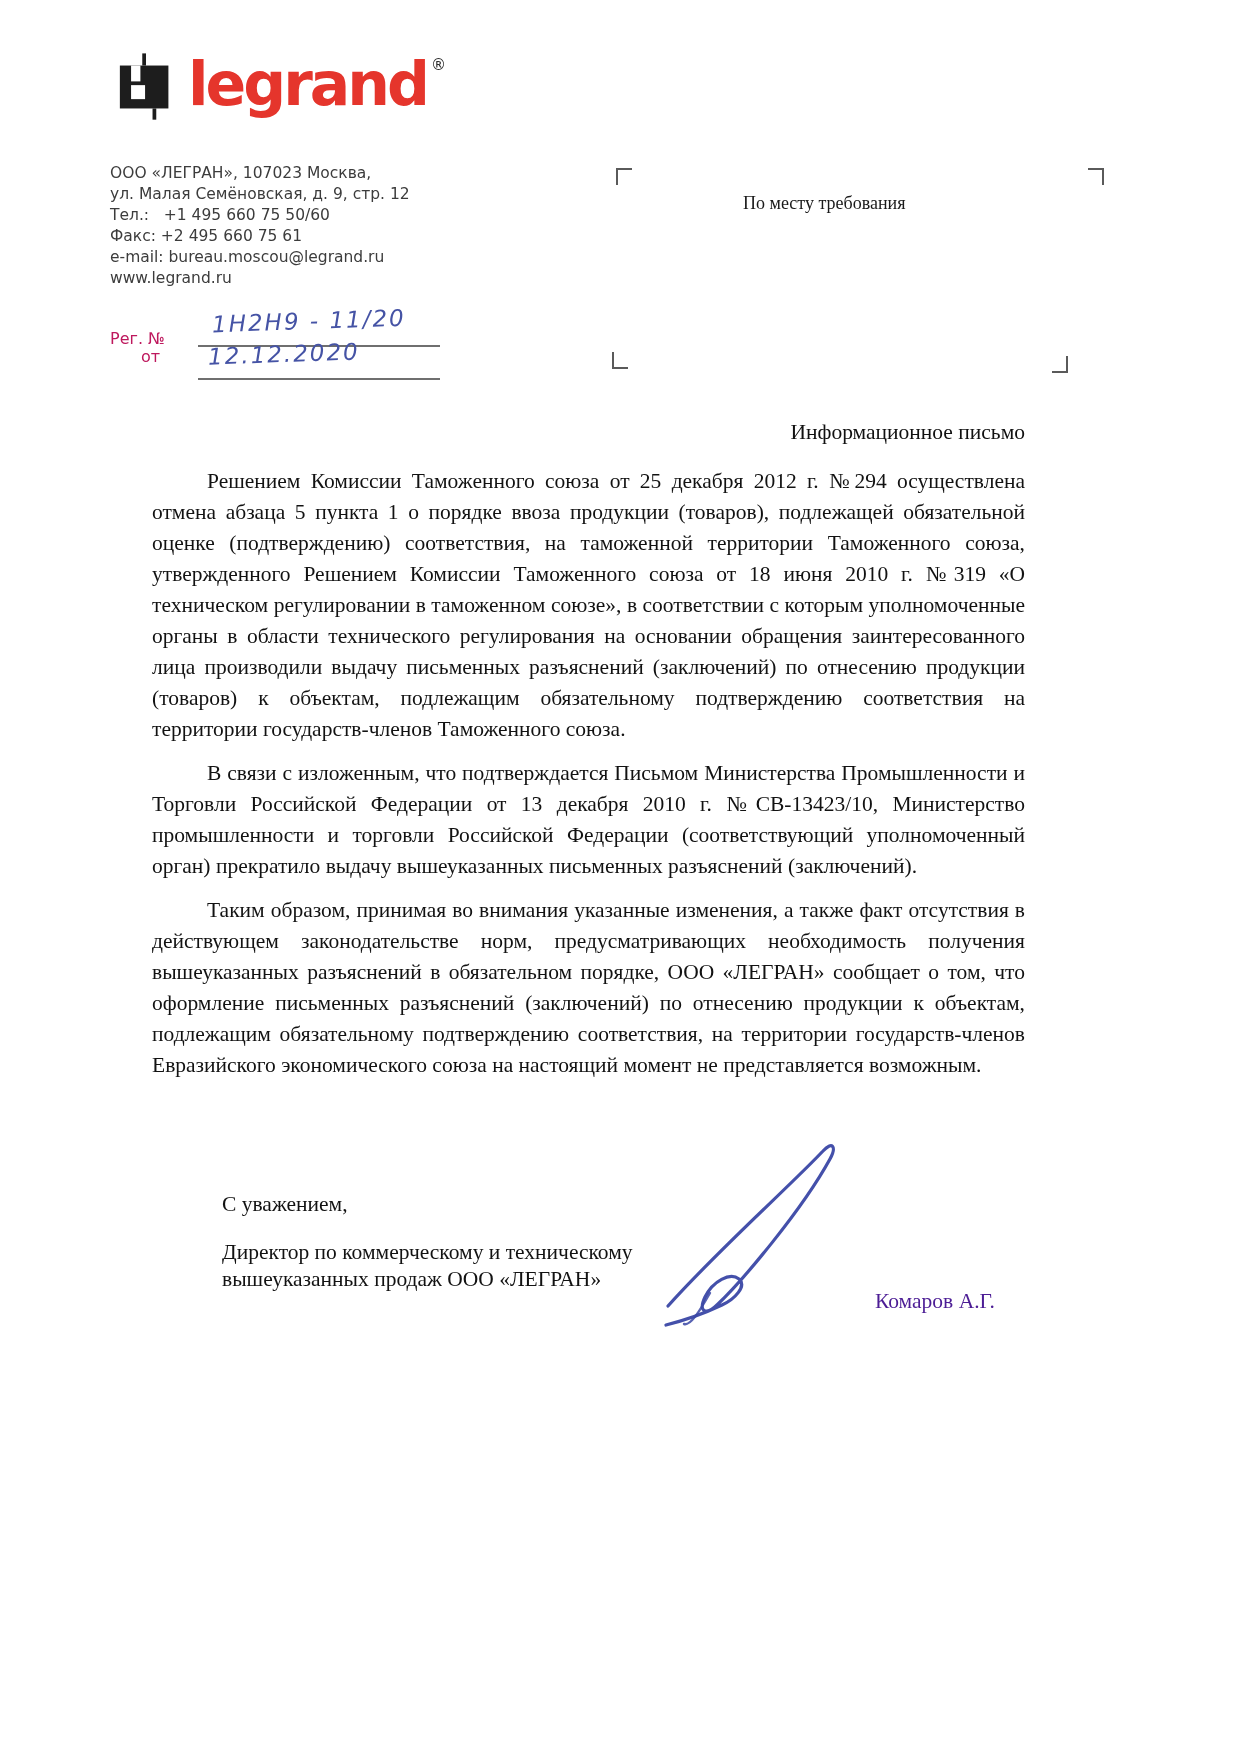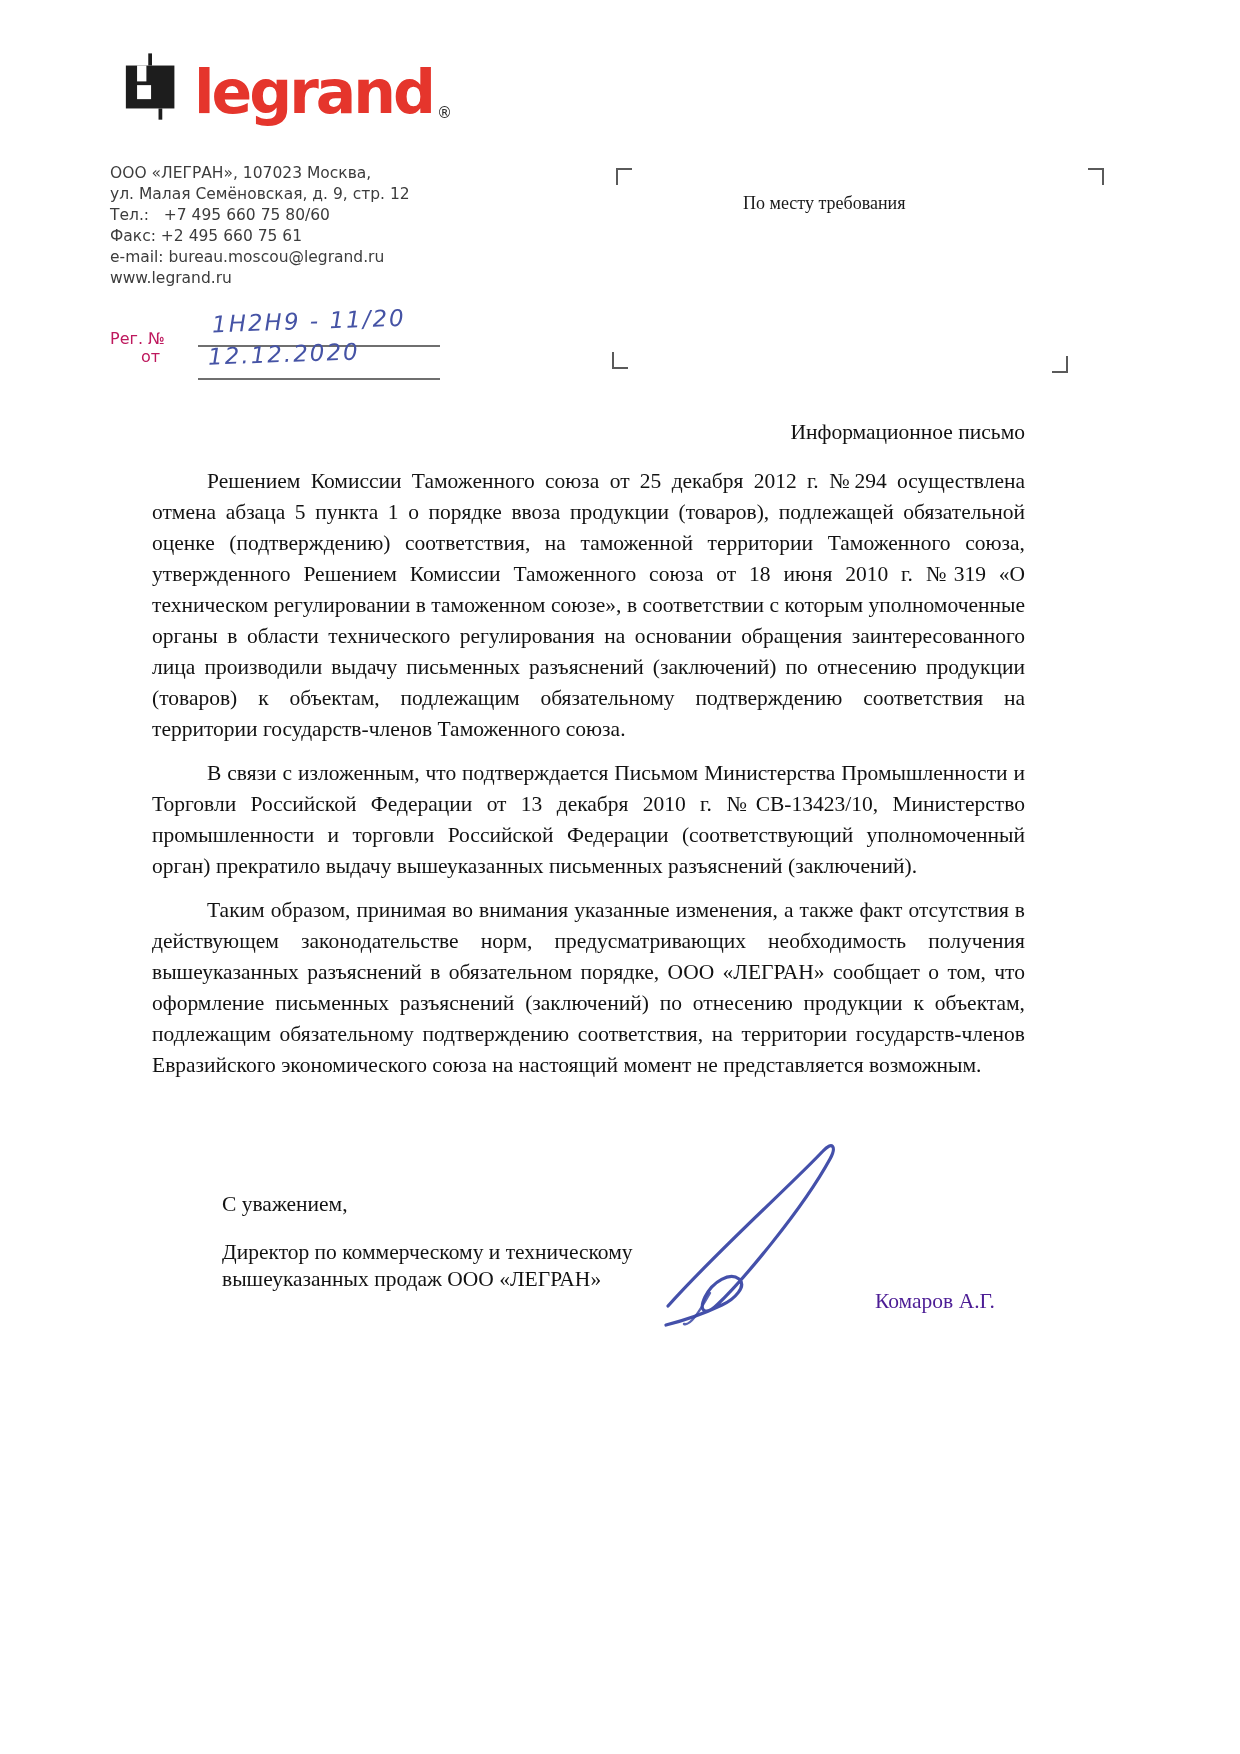--- a/index.html
+++ b/index.html
@@ -6,21 +6,21 @@
   .page{
     position:relative;
     width:1240px;height:1754px;
     margin:0 auto;
     background:#ffffff;
     font-family:"Liberation Serif", serif;
     color:#151515;
     overflow:hidden;
   }
   
-  .logo{position:absolute;left:124px;top:52px;display:flex;align-items:flex-end;}
+  .logo{position:absolute;left:118px;top:52px;display:flex;align-items:flex-start;}
   .logo-icon{width:56px;height:70px;margin-right:14px;}
   .logo-text{
     font-family:"DejaVu Sans", sans-serif;
     font-weight:bold;
     font-size:60px;
     line-height:60px;
     letter-spacing:-3px;
     color:#e5352c;
     margin-top:2px;
   }
@@ -98,21 +98,21 @@
       <rect x="2" y="14" width="52" height="46" fill="#1d1d1d"></rect>
       <rect x="14" y="14" width="10" height="17" fill="#ffffff"></rect>
       <rect x="14" y="35" width="15" height="15" fill="#ffffff"></rect>
       <rect x="26" y="1" width="4" height="13" fill="#1d1d1d"></rect>
       <rect x="37" y="60" width="4" height="12" fill="#1d1d1d"></rect>
     </svg>
     <span class="logo-text">legrand</span>
     <span class="logo-reg">®</span>
   </div>
 
-  <div class="company-info"><div>ООО «ЛЕГРАН», 107023 Москва,</div><div>ул. Малая Семёновская, д. 9, стр. 12</div><div>Тел.:   +7 495 660 75 80/60</div><div>Факс: +2 495 660 75 61</div><div>e-mail: bureau.moscou@legrand.ru</div><div>www.legrand.ru</div></div>
+  <div class="company-info"><div>ООО «ЛЕГРАН», 107023 Москва,</div><div>ул. Малая Семёновская, д. 9, стр. 12</div><div>Тел.:   +1 495 660 75 50/60</div><div>Факс: +2 495 660 75 61</div><div>e-mail: bureau.moscou@legrand.ru</div><div>www.legrand.ru</div></div>
 
   <div class="reg-label">Рег. №</div>
   <div class="hand hand-reg">1Н2Н9 - 11/20</div>
   <div class="u-line first"></div>
   <div class="ot-label">от</div>
   <div class="hand hand-date">12.12.2020</div>
   <div class="u-line second"></div>
 
   <div class="corner tl"></div>
   <div class="corner tr"></div>

